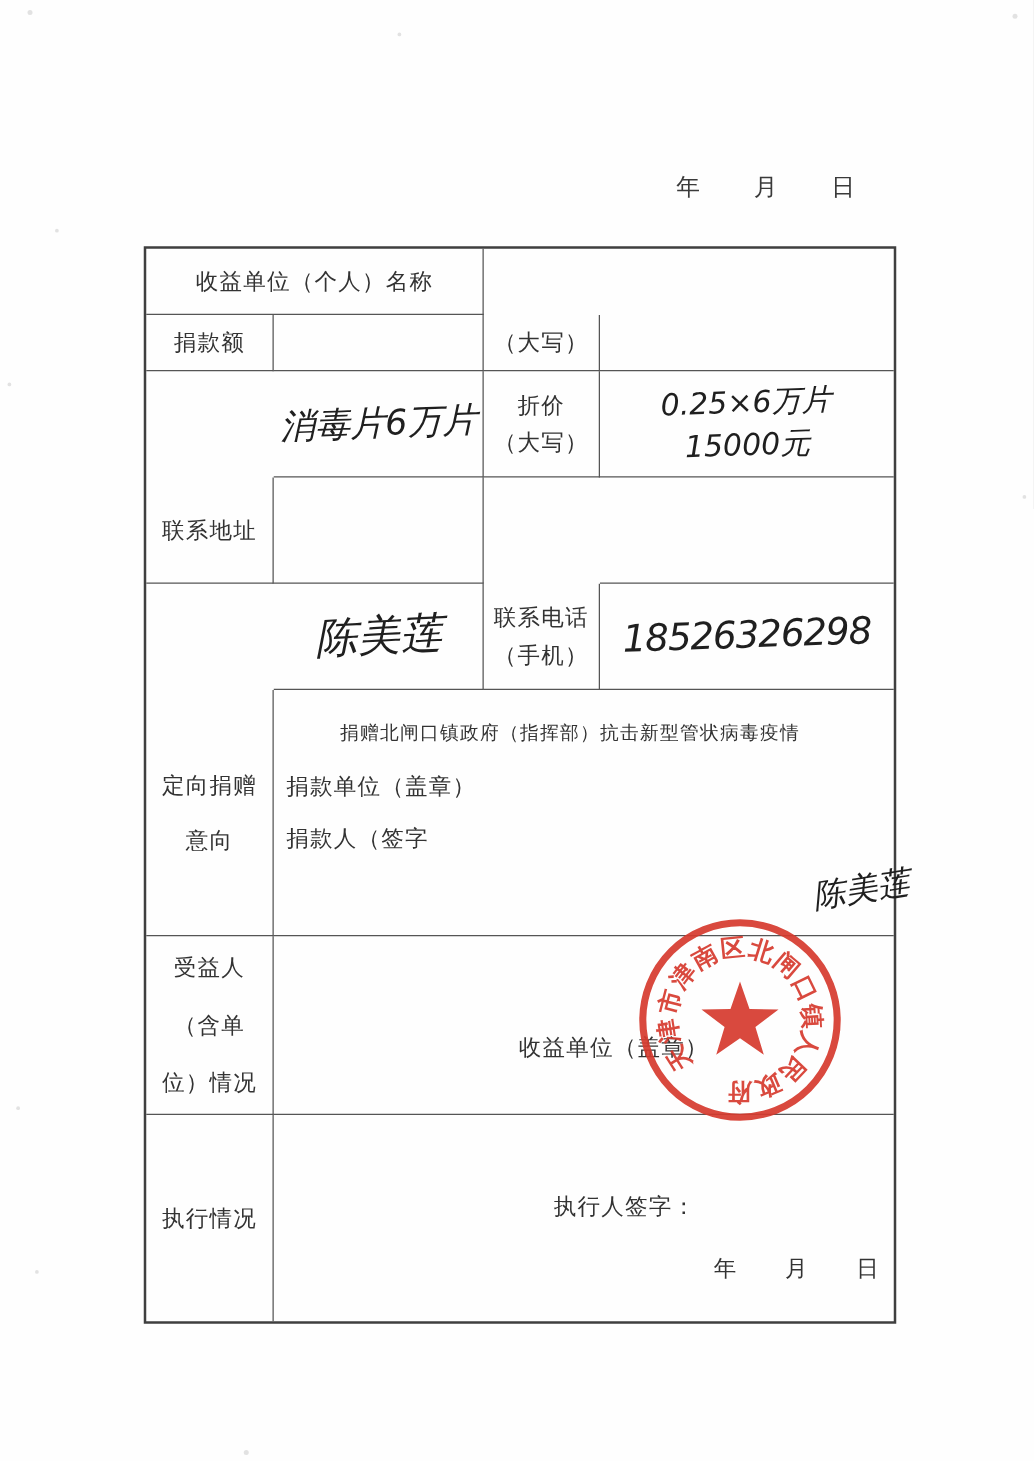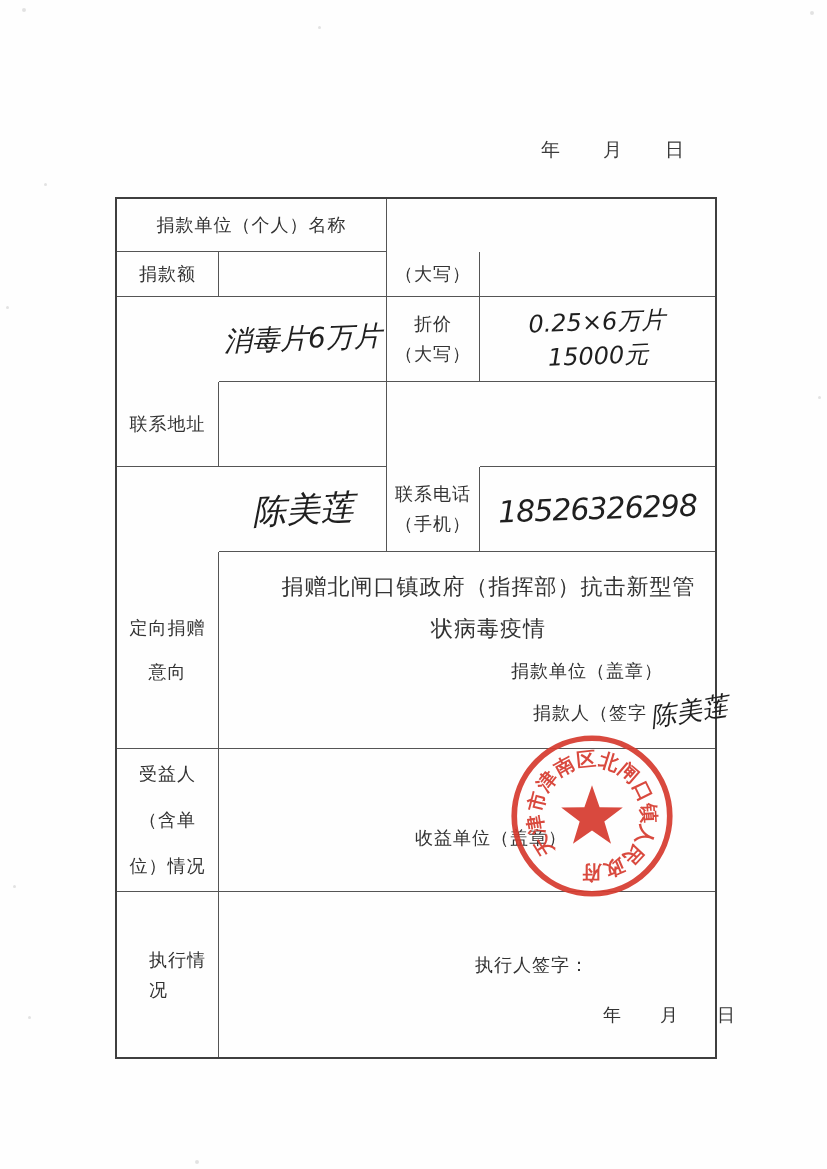--- a/index.html
+++ b/index.html
@@ -28,42 +28,42 @@
     border:2px solid #3f3f3f;
     box-sizing:content-box;
   }
   .c{
     border-right:1px solid #555;border-bottom:1px solid #555;
     display:flex;flex-direction:column;align-items:center;justify-content:center;
     font-size:18px;line-height:30px;position:relative;
     color:#333;letter-spacing:1px;
   }
   .no-r{border-right:none;}
-  .no-b{border-bottom:none;margin-left:32px;}
+  .no-b{border-bottom:none;}
   .lbl span{display:block;text-align:center;}
   
   .hw{
     font-family:"DejaVu Sans","Liberation Sans",sans-serif;
     font-style:italic;color:var(--ink,#1f1f1f);
     white-space:nowrap;letter-spacing:0;
   }
   .hw-company{font-size:27px;transform:rotate(-1deg);}
   .hw-goods{font-size:28px;transform:rotate(-2deg);}
   .hw-price{font-size:24px;transform:rotate(-2deg);text-align:center;line-height:34px;}
   .hw-contact{font-size:34px;transform:rotate(-3deg);}
   .hw-phone{font-size:30px;transform:rotate(-2deg);letter-spacing:-1px;}
   .hw-sign{
     position:absolute;left:650px;top:694px;font-size:26px;
     transform:rotate(-9deg);z-index:6;
   }
   
   .intent-cell{align-items:stretch;justify-content:flex-start;padding:14px 10px 0 10px;box-sizing:border-box;}
-  .intent-line{display:block;line-height:42px;font-size:22px;letter-spacing:1px;text-align:center;}
+  .intent-line{display:block;line-height:42px;font-size:15px;letter-spacing:1px;}
   .intent-line1{padding-left:43px;}
-  .seal-right{display:block;text-align:right;line-height:42px;font-size:18px;letter-spacing:1px;}
+  .seal-right{display:block;line-height:42px;font-size:18px;letter-spacing:1px;}
   .seal-right.unit{padding-right:42px;}
   .seal-right.person{padding-right:58px;}
   
   .pos-abs{position:absolute;font-size:18px;letter-spacing:1px;color:#333;}
   .ben-seal{left:196px;top:74px;}
   .exec-sign{left:224px;top:58px;}
   .exec-date{left:352px;top:108px;display:flex;gap:38px;}
   
   .stamp{
     position:absolute;left:509px;top:735px;width:166px;height:162px;
@@ -87,21 +87,21 @@
 
   <div class="date-top">
     <span>年</span>
     <span>月</span>
     <span>日</span>
   </div>
 
   <div class="form-table">
 
     <div class="c lbl" style="grid-column:1/3;grid-row:1">
-      <span>捐款单位（个人）名称</span>
+      <span>收益单位（个人）名称</span>
     </div>
 
     <div class="c" style="grid-column:1;grid-row:2">
       <span>捐款额</span>
     </div>
     <div class="c" style="grid-column:2;grid-row:2">
       <span></span>
     </div>
     <div class="c" style="grid-column:3;grid-row:2">
       <span>（大写）</span>

